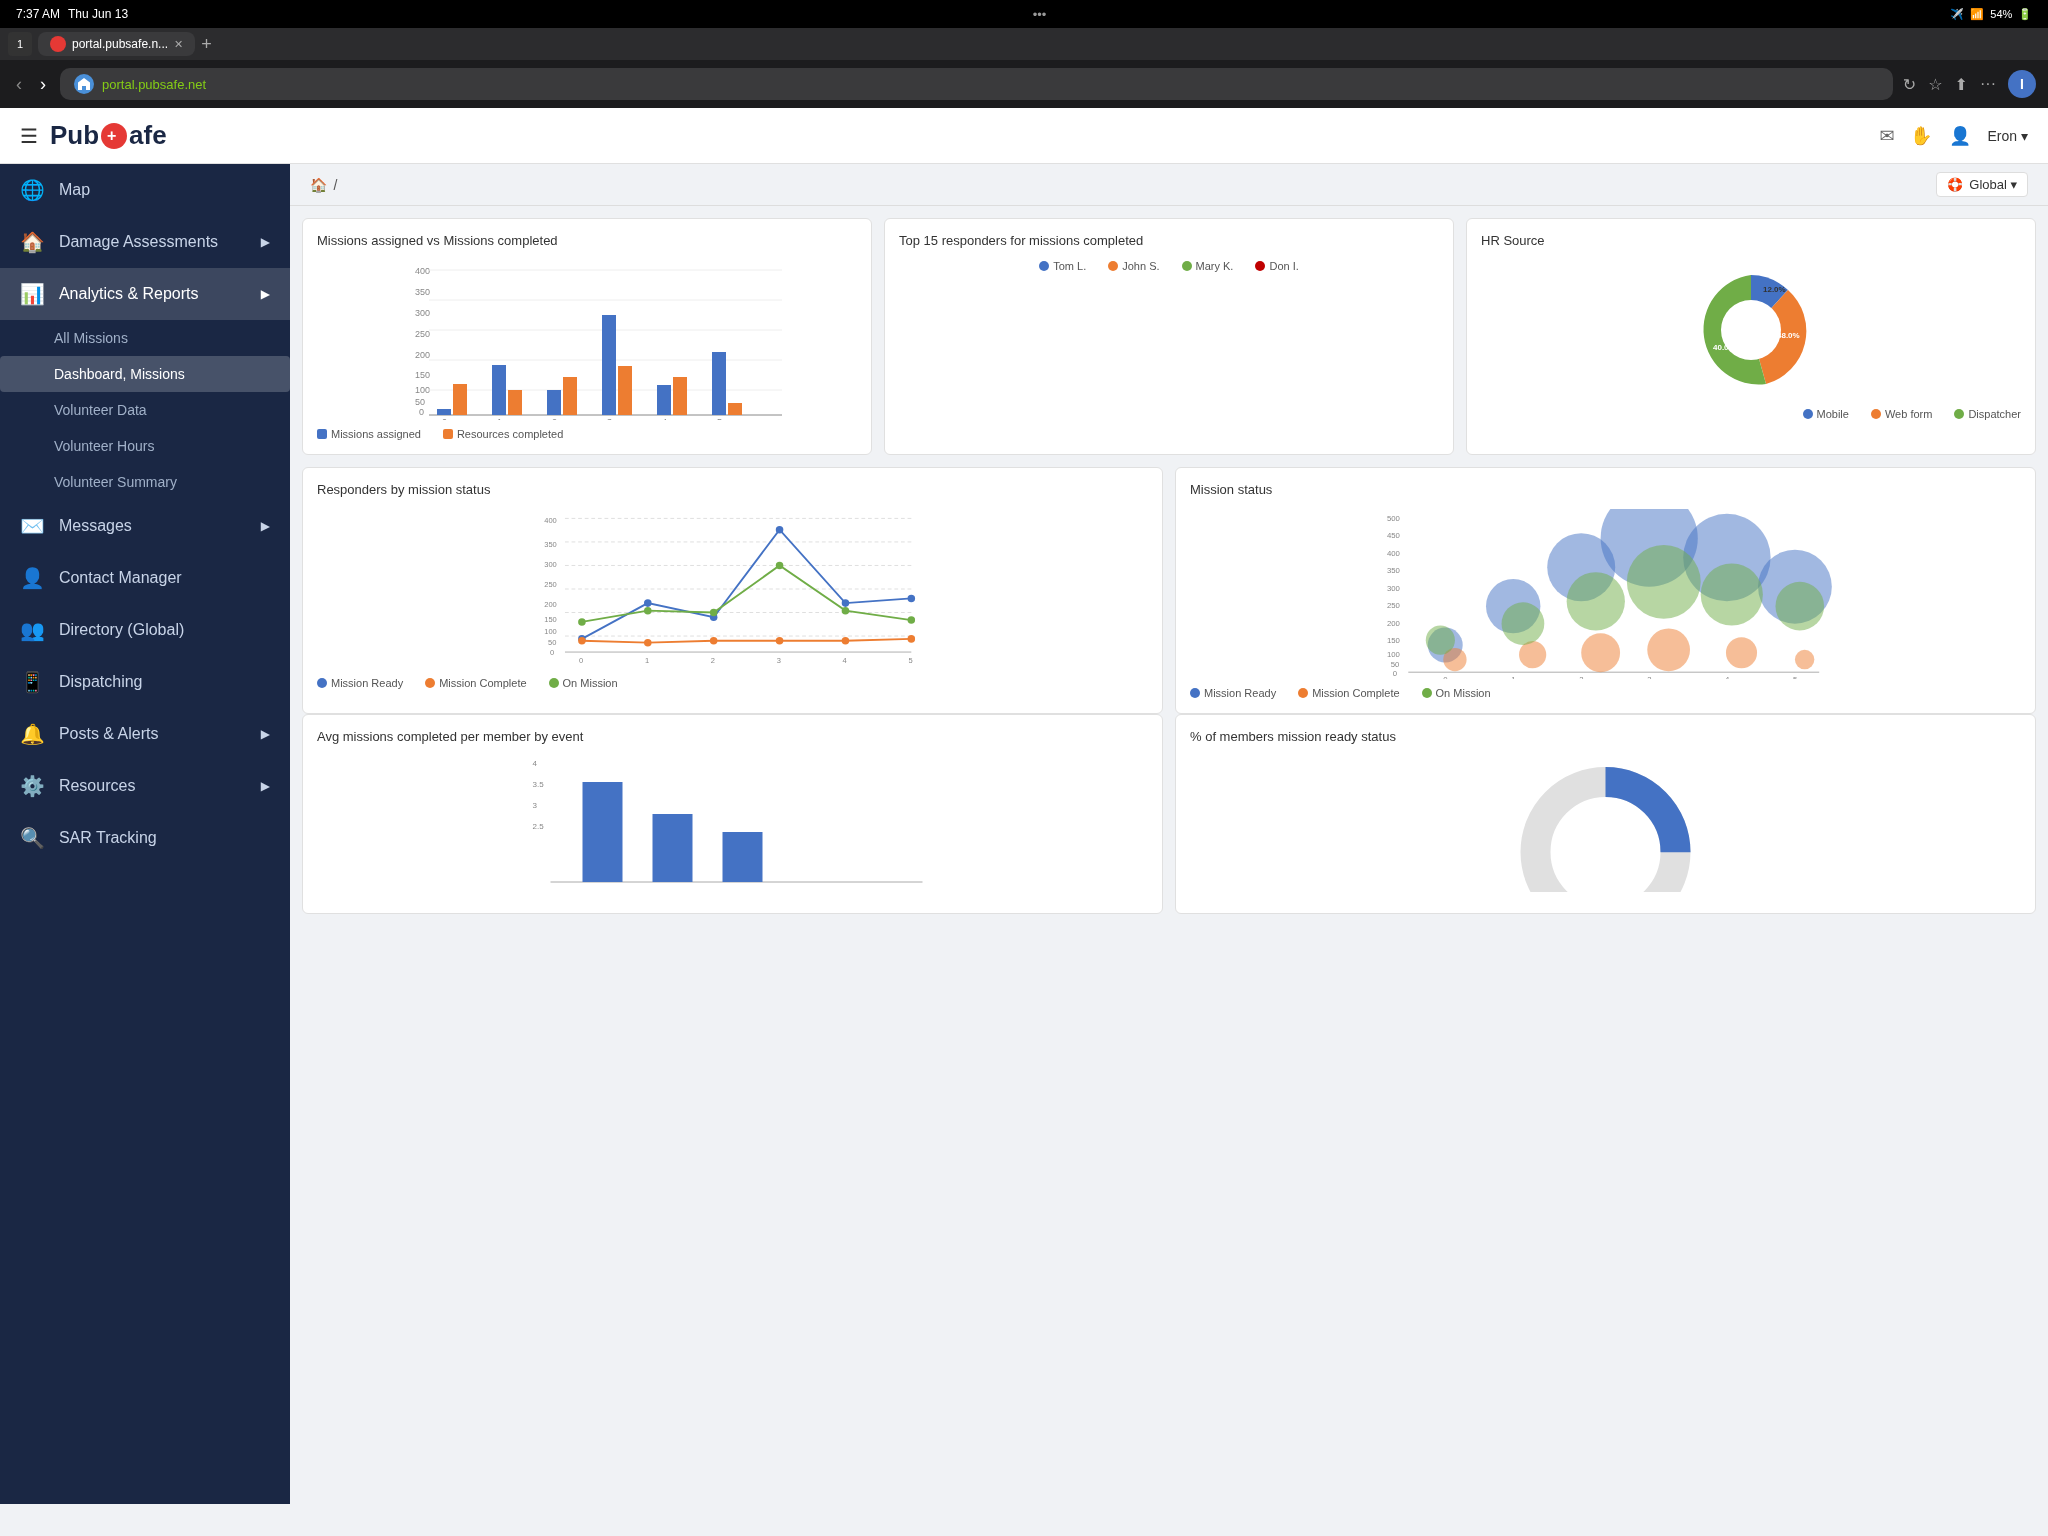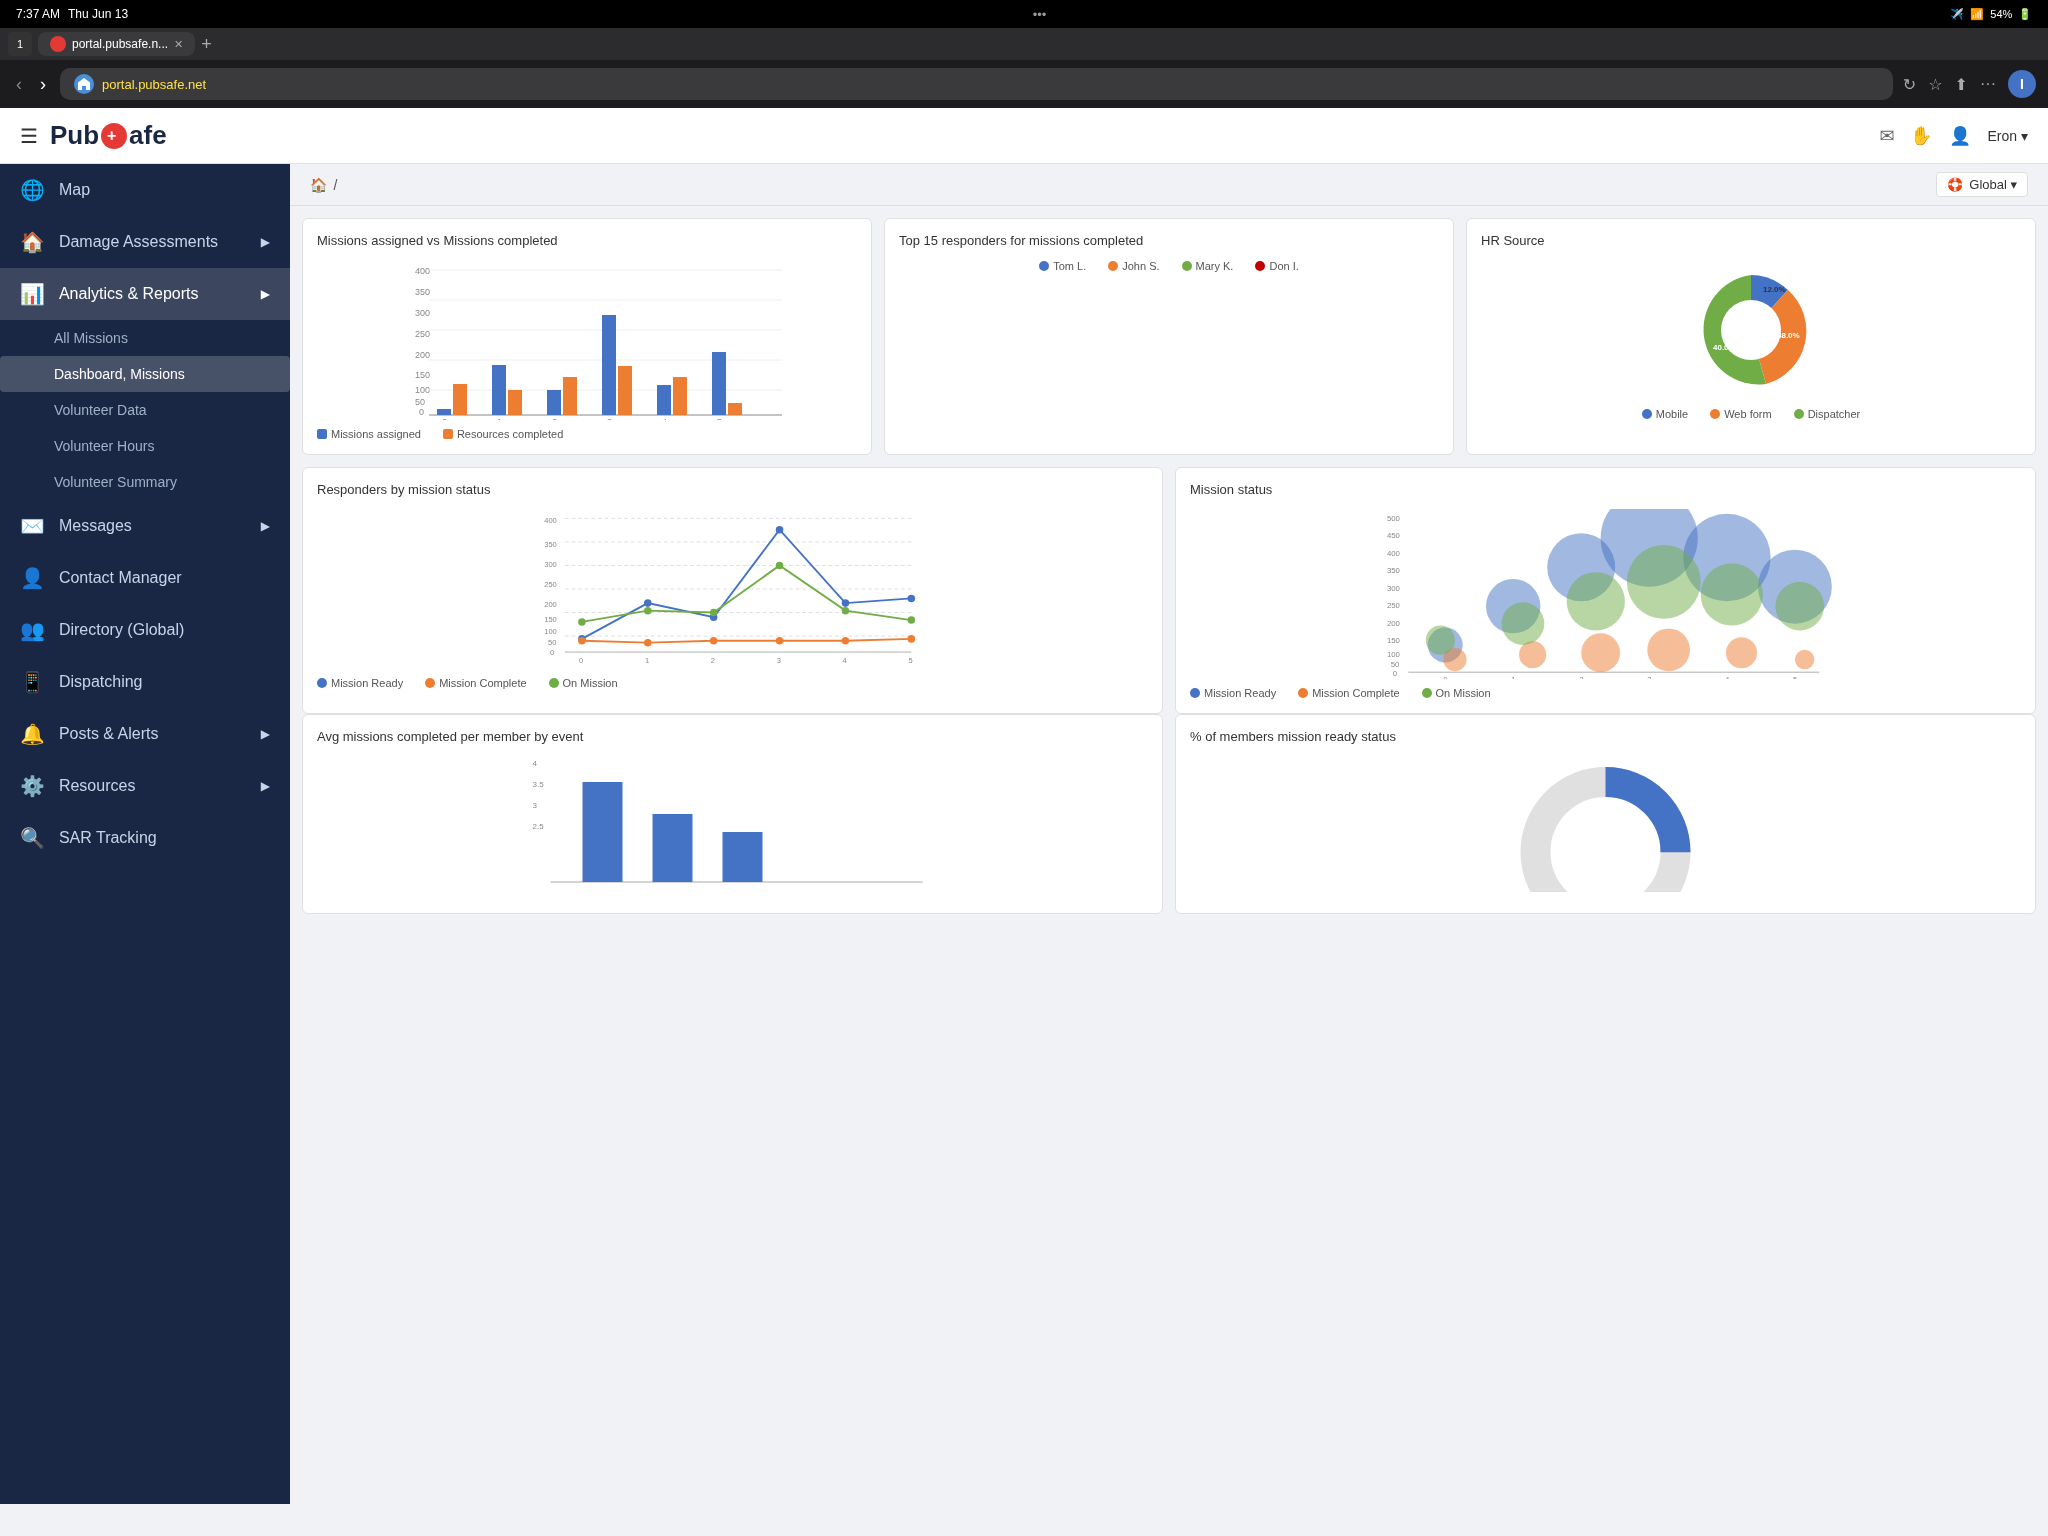--- a/index.html
+++ b/index.html
@@ -238,21 +238,21 @@
 
 <div class="address-bar-row">
   <span class="nav-btn">‹</span>
   <span class="nav-btn active">›</span>
   <div class="address-bar">
     <div class="address-icon">
       <svg width="12" height="12" viewBox="0 0 12 12" fill="white">
           <path d="M6 0L0 4.5V12h4V8h4v4h4V4.5z"></path>
         </svg>
     </div>
-    <span style="color:#fde047;">portal.pubsafe.net</span>
+    <span style="color:#84cc16;">portal.pubsafe.net</span>
   </div>
   <div class="browser-actions">
     <span style="color:#aaa;font-size:16px;">↻</span>
     <span style="color:#aaa;font-size:16px;">☆</span>
     <span style="color:#aaa;font-size:16px;">⬆</span>
     <span style="color:#aaa;font-size:16px;">···</span>
     <div style="width:28px;height:28px;background:#4472c4;border-radius:50%;display:flex;align-items:center;justify-content:center;">
       <span style="color:#fff;font-size:14px;font-weight:bold;">I</span>
     </div>
   </div>
@@ -454,21 +454,21 @@
 
             <path d="M70,70 L85,124 A55,55 0 0,1 70,15 Z" fill="#70ad47"></path>
 
             <circle cx="70" cy="70" r="30" fill="white"></circle>
 
             <text x="82" y="32" font-size="8" fill="#333" font-weight="bold">12.0%</text>
             <text x="96" y="78" font-size="8" fill="#fff" font-weight="bold">48.0%</text>
             <text x="32" y="90" font-size="8" fill="#fff" font-weight="bold">40.0%</text>
           </svg>
         </div>
-        <div class="legend" style="justify-content:center;">
+        <div class="legend" style="justify-content:flex-end;">
           <div class="legend-item">
             <div class="legend-dot circle" style="background:#4472c4;"></div>
             <span>Mobile</span>
           </div>
           <div class="legend-item">
             <div class="legend-dot circle" style="background:#ed7d31;"></div>
             <span>Web form</span>
           </div>
           <div class="legend-item">
             <div class="legend-dot circle" style="background:#70ad47;"></div>

